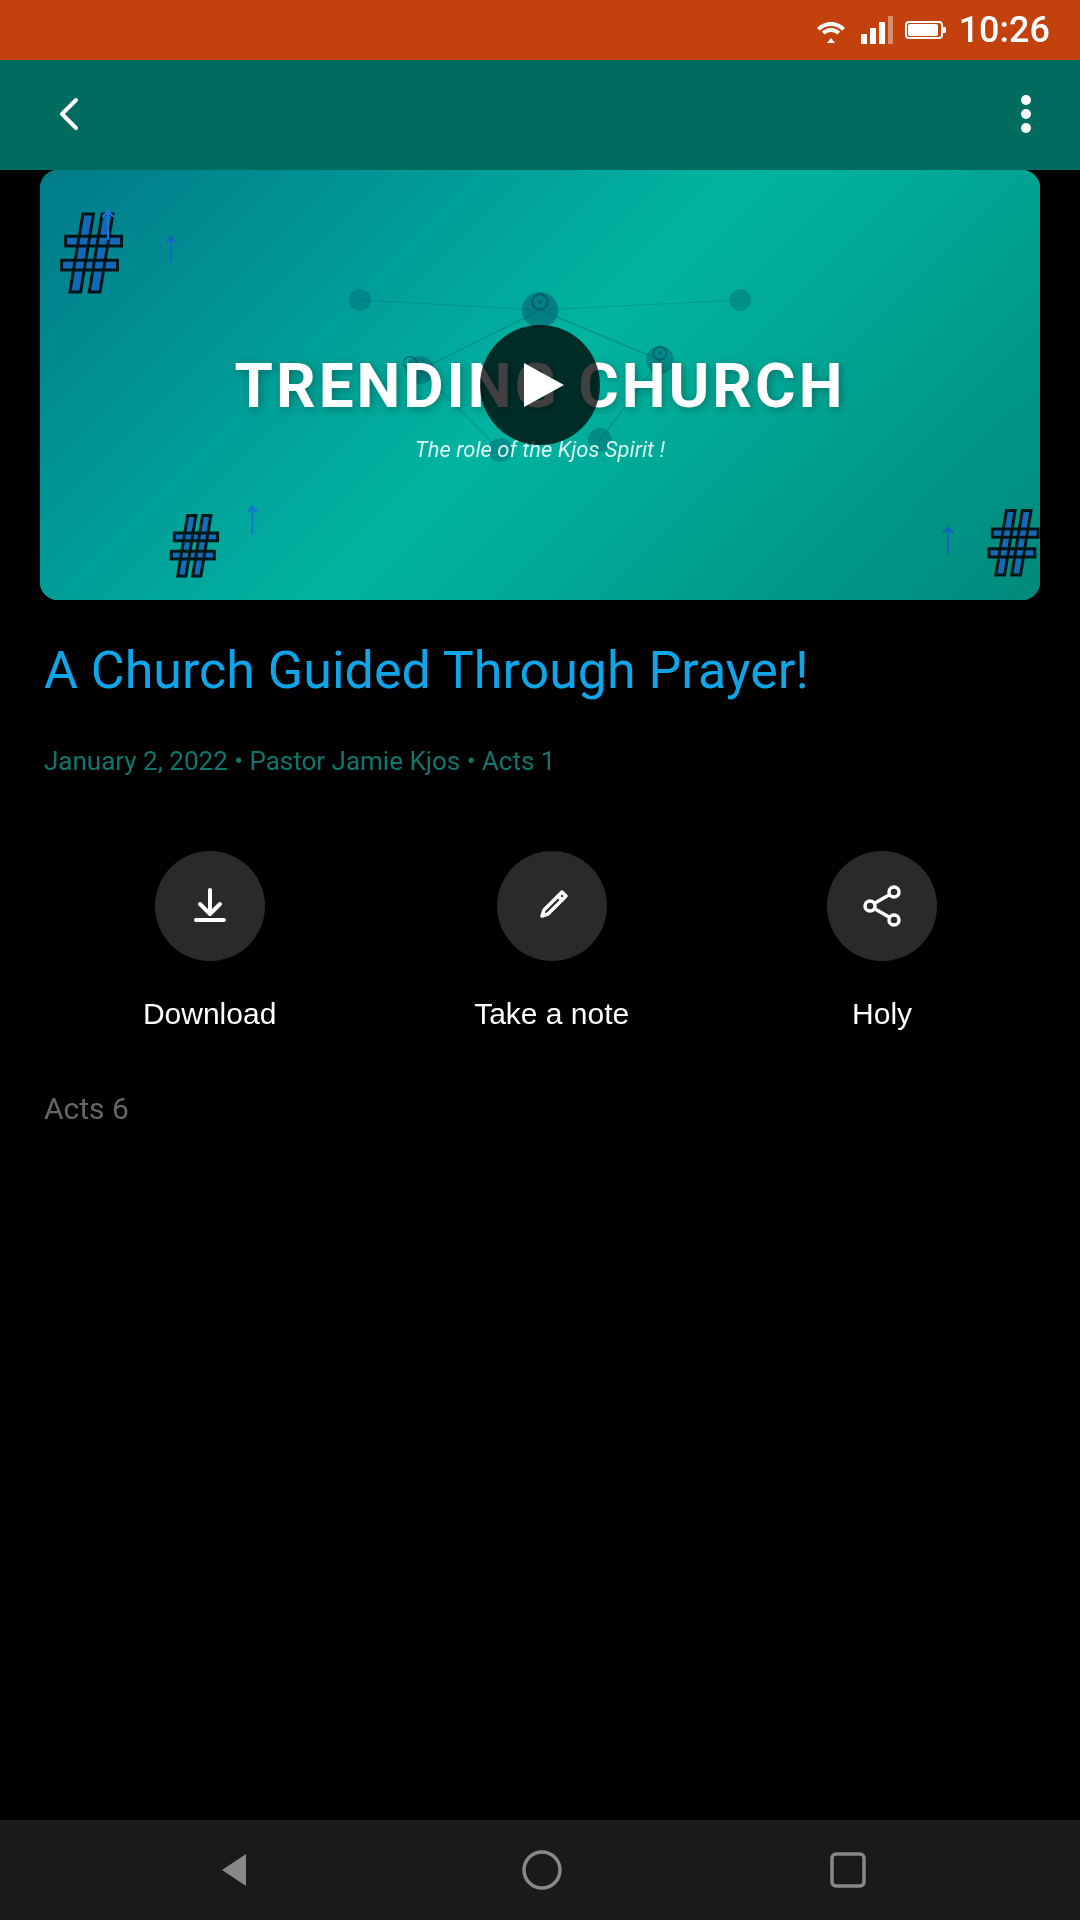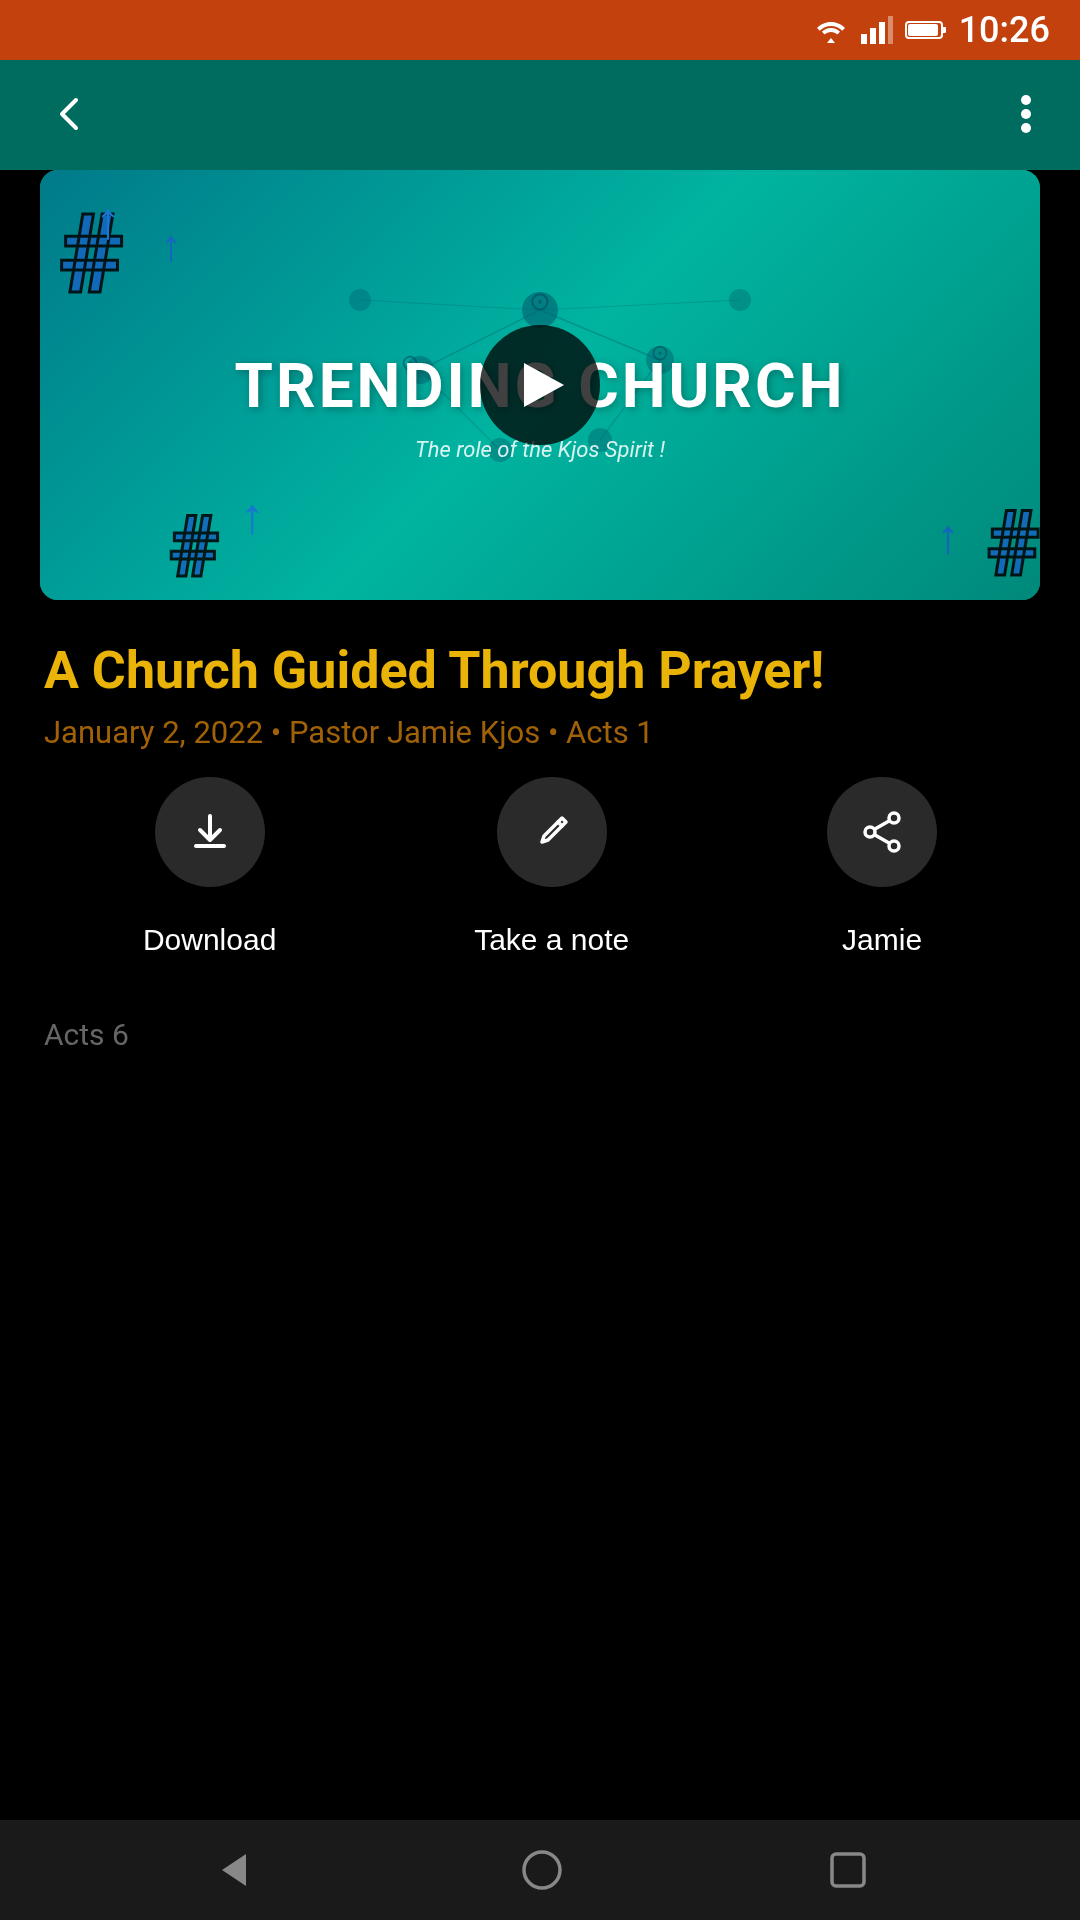--- a/index.html
+++ b/index.html
@@ -159,29 +159,29 @@
       margin-left: 8px;
     }
 
     
     .content {
       padding: 40px 44px 30px;
       flex: 1;
     }
     .sermon-title {
       font-size: 52px;
-      font-weight: 700;
-      color: #eab308;
+      font-weight: 400;
+      color: #0ea5e9;
       line-height: 1.2;
-      margin-bottom: 12px;
+      margin-bottom: 44px;
     }
     .sermon-meta {
-      font-size: 31px;
-      color: #a16207;
-      margin-bottom: 26px;
+      font-size: 26px;
+      color: #0f766e;
+      margin-bottom: 75px;
     }
 
     
     .actions-row {
       display: flex;
       flex-direction: row;
       justify-content: space-around;
       align-items: center;
       margin-bottom: 60px;
     }
@@ -349,21 +349,21 @@
     <button class="action-item">
       <div class="action-circle">
         <svg width="48" height="48" viewBox="0 0 48 48" fill="none">
           <circle cx="36" cy="10" r="5" stroke="white" stroke-width="3.5"></circle>
           <circle cx="36" cy="38" r="5" stroke="white" stroke-width="3.5"></circle>
           <circle cx="12" cy="24" r="5" stroke="white" stroke-width="3.5"></circle>
           <line x1="17" y1="21" x2="31" y2="13" stroke="white" stroke-width="3.5" stroke-linecap="round"></line>
           <line x1="17" y1="27" x2="31" y2="35" stroke="white" stroke-width="3.5" stroke-linecap="round"></line>
         </svg>
       </div>
-      <span class="action-label">Jamie</span>
+      <span class="action-label">Holy</span>
     </button>
   </div>
 
   <p class="tag-text">Acts 6</p>
 </div>
 
 <div class="bottom-nav">
   <button class="nav-btn">
     <svg width="44" height="44" viewBox="0 0 44 44" fill="#888">
       <polygon points="34,6 34,38 10,22"></polygon>

